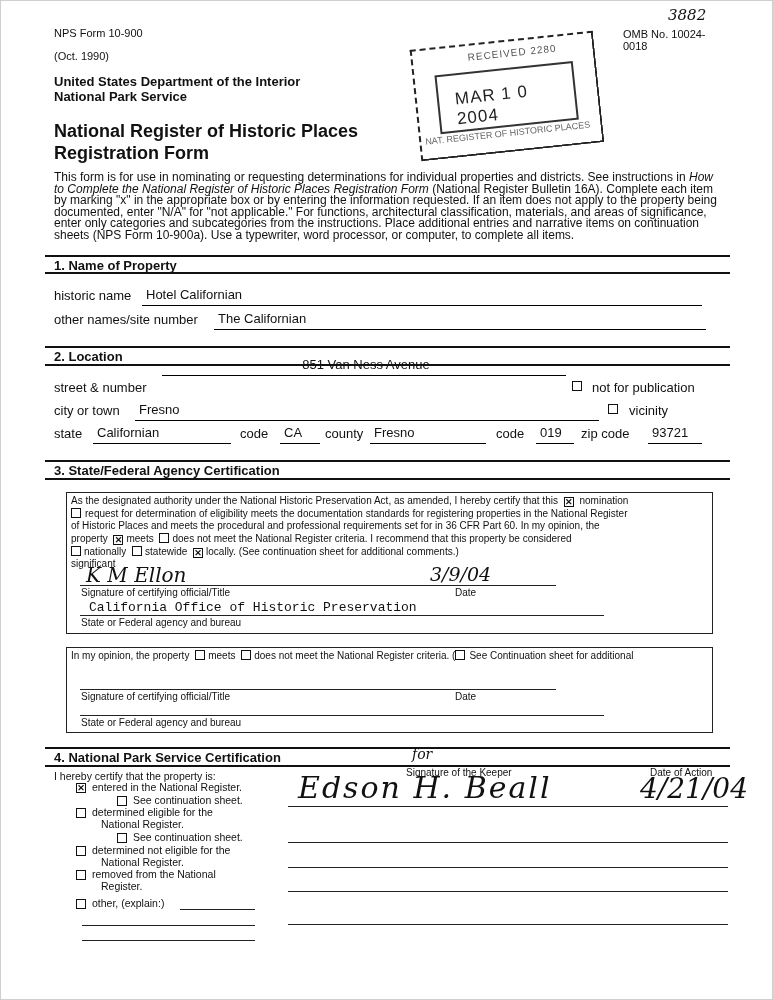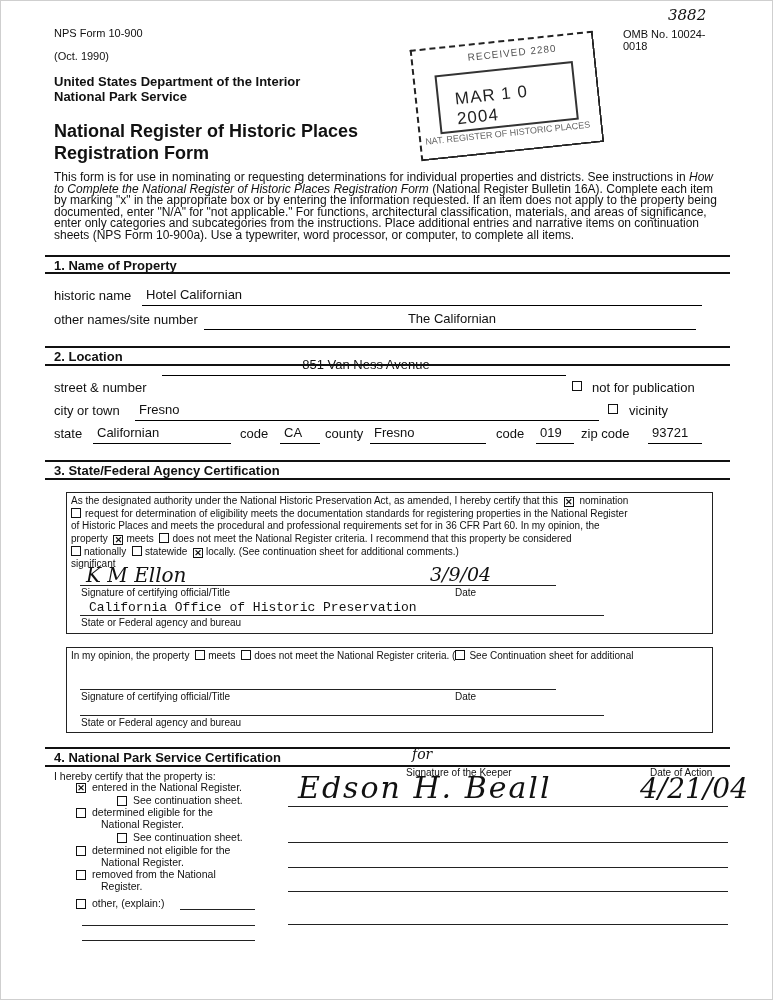--- a/index.html
+++ b/index.html
@@ -58,21 +58,21 @@
   <span>This form is for use in nominating or requesting determinations for individual properties and districts.  See instructions in </span><i>How to Complete the National Register of Historic Places Registration Form</i><span> (National Register Bulletin 16A).  Complete each item by marking "x" in the appropriate box or by entering the information requested.  If an item does not apply to the property being documented, enter "N/A" for "not applicable."  For functions, architectural classification, materials, and areas of significance, enter only categories and subcategories from the instructions. Place additional entries and narrative items on continuation sheets (NPS Form 10-900a).  Use a typewriter, word processor, or computer, to complete all items.</span>
 </div>
 
 <div class="hrule" style="left:45px;top:255px;width:685px;"></div>
 <div class="sec-title" style="left:54px;top:258px;">1.  Name of Property</div>
 <div class="hrule" style="left:45px;top:272px;width:685px;"></div>
 
 <div class="field-label" style="left:54px;top:288px;">historic name</div>
 <div class="field-value" style="left:142px;top:287px;width:556px;">Hotel Californian</div>
 <div class="field-label" style="left:54px;top:312px;">other names/site number</div>
-<div class="field-value" style="left:204px;top:311px;width:488px;text-align:center;">The Californian</div>
+<div class="field-value" style="left:214px;top:311px;width:488px;">The Californian</div>
 
 <div class="hrule" style="left:45px;top:346px;width:685px;"></div>
 <div class="sec-title" style="left:54px;top:349px;">2.  Location</div>
 <div class="hrule" style="left:45px;top:364px;width:685px;"></div>
 
 <div class="field-label" style="left:54px;top:380px;">street &amp; number</div>
 <div class="field-value" style="left:162px;top:357px;width:400px;text-align:center;">851 Van Ness Avenue</div>
 <div class="cb" style="left:572px;top:381px;"></div>
 <div class="field-label" style="left:592px;top:380px;">not for publication</div>
 

